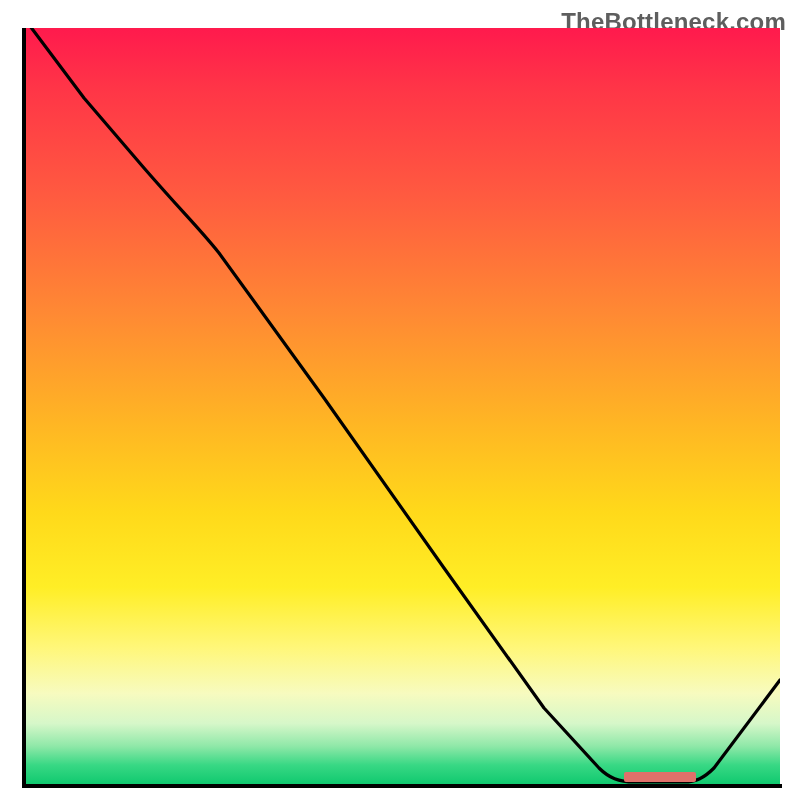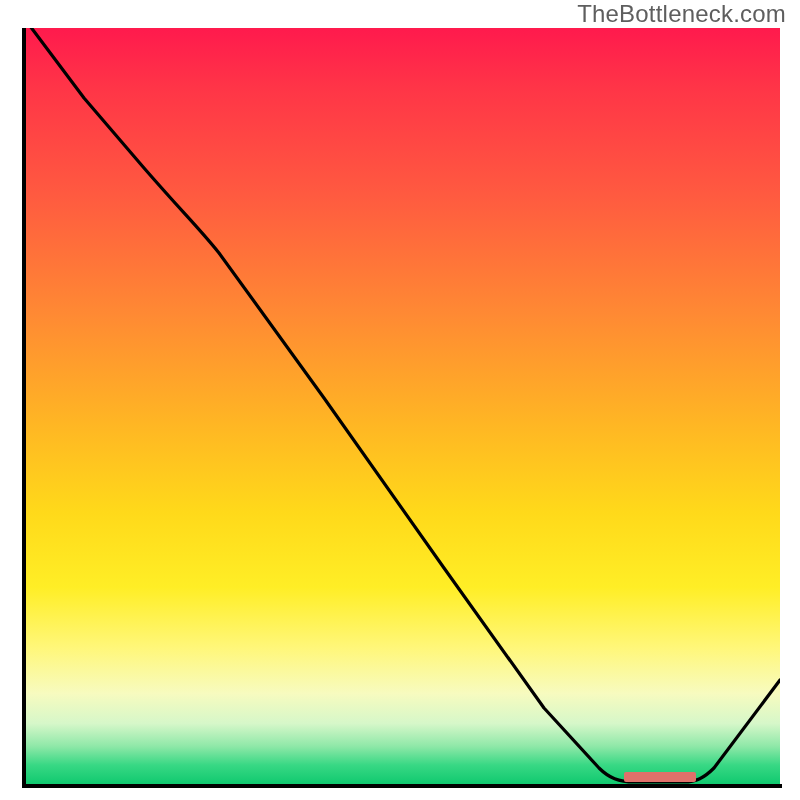--- a/index.html
+++ b/index.html
@@ -11,24 +11,24 @@
     font-family: Arial, Helvetica, sans-serif;
     overflow: hidden;
   }
   .container {
     position: relative;
     width: 800px;
     height: 800px;
   }
   .watermark {
     position: absolute;
-    top: 0;
+    top: 8px;
     right: 14px;
     font-size: 24px;
-    font-weight: 400;
+    font-weight: 700;
     color: #5e5e5e;
     letter-spacing: 0.2px;
   }
   .plot {
     position: absolute;
     left: 24px;
     top: 28px;
     width: 756px;
     height: 756px;
   }

